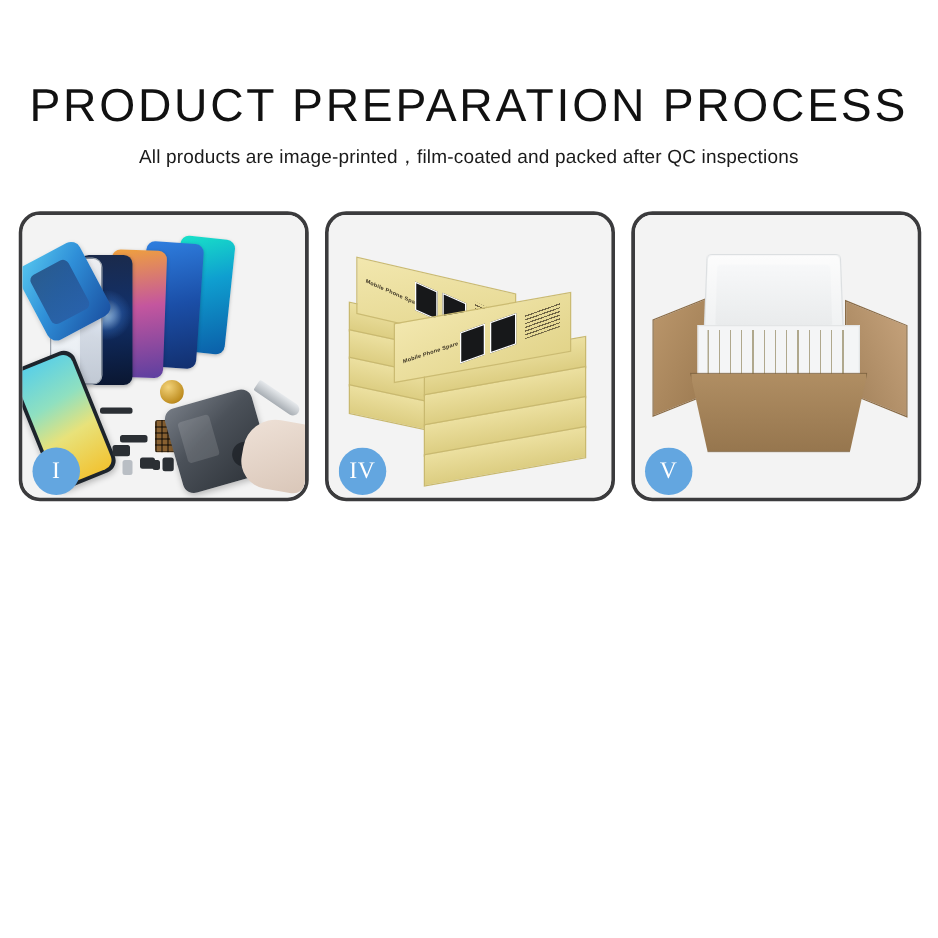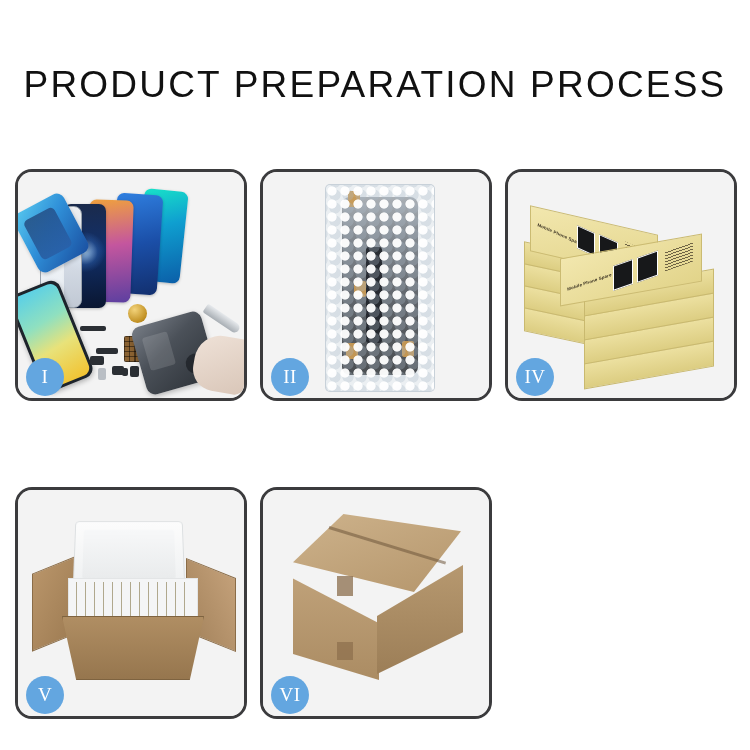--- a/index.html
+++ b/index.html
@@ -399,20 +399,21 @@
     background:rgba(139,110,76,.7);
   }
 </style>
 </head>
 <body>
 
 <div class="page">
 
   <div class="header">
     <div class="title">PRODUCT PREPARATION PROCESS</div>
+    <div class="subtitle">All products are image-printed，film-coated and packed after QC inspections</div>
   </div>
 
   <div class="grid">
 
     <div class="panel">
       <div class="panel-inner">
         <div class="scene">
           <div class="fan-screen fs1"></div>
           <div class="fan-screen fs2"></div>
           <div class="fan-screen fs3"></div>
@@ -439,35 +440,20 @@
             <div class="pc dark" style="left:74px; top:48px; width:9px; height:6px;"></div>
           </div>
           <div class="backplate"></div>
           <div class="tweezer"></div>
           <div class="hand"></div>
         </div>
       </div>
       <div class="badge">I</div>
     </div>
 
-    <div class="panel">
-      <div class="panel-inner">
-        <div class="bubble-bag">
-          <div class="inner-part"></div>
-          <div class="flex1"></div>
-          <div class="tape" style="left:22px; top:6px;"></div>
-          <div class="tape" style="left:28px; top:96px;"></div>
-          <div class="tape" style="left:20px; top:158px;"></div>
-          <div class="tape" style="left:76px; top:156px;"></div>
-          <div class="bubbles2"></div>
-          <div class="bubbles"></div>
-        </div>
-      </div>
-      <div class="badge">II</div>
-    </div>
 
 
     <div class="panel">
       <div class="panel-inner">
         <div class="stack">
 
           <div class="sbox" style="left:0px;   top:52px;  width:118px; height:22px; transform:skewY(12deg);"></div>
           <div class="sbox" style="left:0px;   top:74px;  width:118px; height:22px; transform:skewY(12deg);"></div>
           <div class="sbox" style="left:0px;   top:96px;  width:118px; height:22px; transform:skewY(12deg);"></div>
           <div class="sbox" style="left:0px;   top:118px; width:118px; height:22px; transform:skewY(12deg);"></div>
@@ -502,28 +488,15 @@
           <div class="v-flapR"></div>
           <div class="v-lid"></div>
           <div class="v-foam"></div>
           <div class="v-content"></div>
           <div class="v-body"></div>
         </div>
       </div>
       <div class="badge">V</div>
     </div>
 
-    <div class="panel">
-      <div class="panel-inner">
-        <div class="c6">
-          <div class="c6-top"></div>
-          <div class="c6-left"></div>
-          <div class="c6-right"></div>
-          <div class="c6-seam"></div>
-          <div class="c6-tape1"></div>
-          <div class="c6-tape2"></div>
-        </div>
-      </div>
-      <div class="badge">VI</div>
-    </div>
 
   </div>
 </div>
 
 </body></html>

